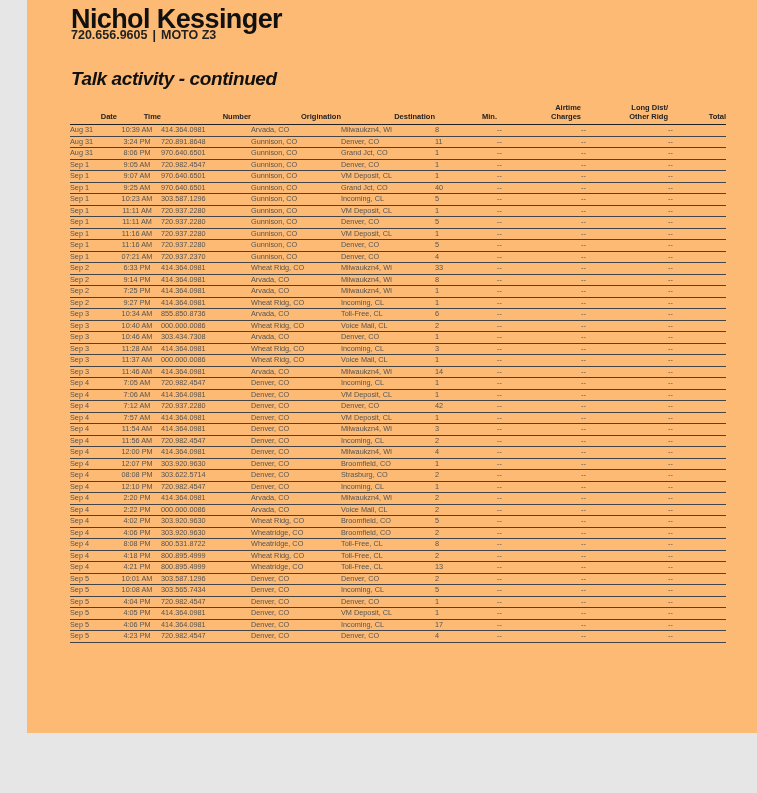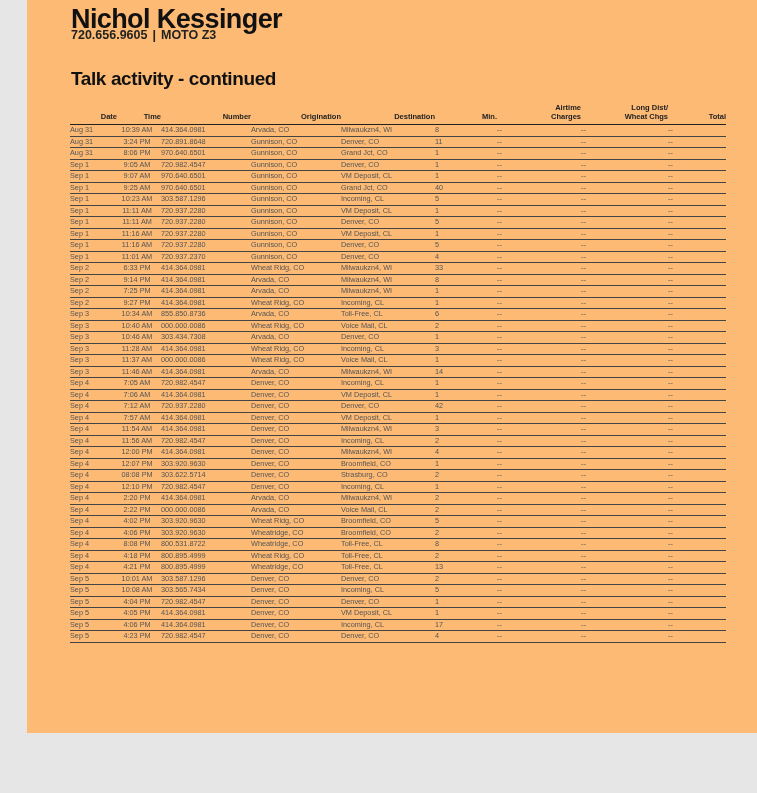--- a/index.html
+++ b/index.html
@@ -18,21 +18,21 @@
     font-size: 27px; font-weight: bold; color: #111; letter-spacing: -0.6px;
     line-height: 34px; white-space: nowrap;
   }
   .subline {
     position: absolute; left: 44px; top: 28px;
     font-size: 12.5px; font-weight: bold; color: #222; white-space: nowrap;
   }
   .subline .sep { margin: 0 5px; }
   .section-title {
     position: absolute; left: 44px; top: 68px;
-    font-size: 19px; font-weight: bold; color: #111; letter-spacing: -0.4px; white-space: nowrap;
+    font-size: 19px; font-weight: bold; color: #111; letter-spacing: -0.4px; white-space: nowrap; font-style: italic;
   }
   table.calls {
     position: absolute; left: 43px; top: 99px; width: 656px;
     border-collapse: collapse; table-layout: fixed;
   }
   table.calls th {
     font-size: 7.5px; font-weight: bold; color: #222; text-align: right;
     vertical-align: bottom; padding: 0 0 3px 0; line-height: 9px;
     border-bottom: 1.5px solid #222; height: 22px;
   }
@@ -69,21 +69,21 @@
     </colgroup>
     <thead>
       <tr>
         <th>Date</th>
         <th>Time</th>
         <th>Number</th>
         <th>Origination</th>
         <th>Destination</th>
         <th>Min.</th>
         <th><span>Airtime</span><br><span>Charges</span></th>
-        <th><span>Long Dist/</span><br><span>Wheat Chgs</span></th>
+        <th><span>Long Dist/</span><br><span>Other Ridg</span></th>
         <th>Total</th>
       </tr>
     </thead>
     <tbody id="rows">
         <tr>
           <td>Aug 31</td>
           <td class="time">10:39 AM</td>
           <td>414.364.0981</td>
           <td>Arvada, CO</td>
           <td>Milwaukzn4, WI</td>
@@ -197,21 +197,21 @@
           <td>720.937.2280</td>
           <td>Gunnison, CO</td>
           <td>Denver, CO</td>
           <td>5</td>
           <td>--</td>
           <td>--</td>
           <td>--</td>
         </tr>
         <tr>
           <td>Sep 1</td>
-          <td class="time">11:01 AM</td>
+          <td class="time">07:21 AM</td>
           <td>720.937.2370</td>
           <td>Gunnison, CO</td>
           <td>Denver, CO</td>
           <td>4</td>
           <td>--</td>
           <td>--</td>
           <td>--</td>
         </tr>
         <tr>
           <td>Sep 2</td>

